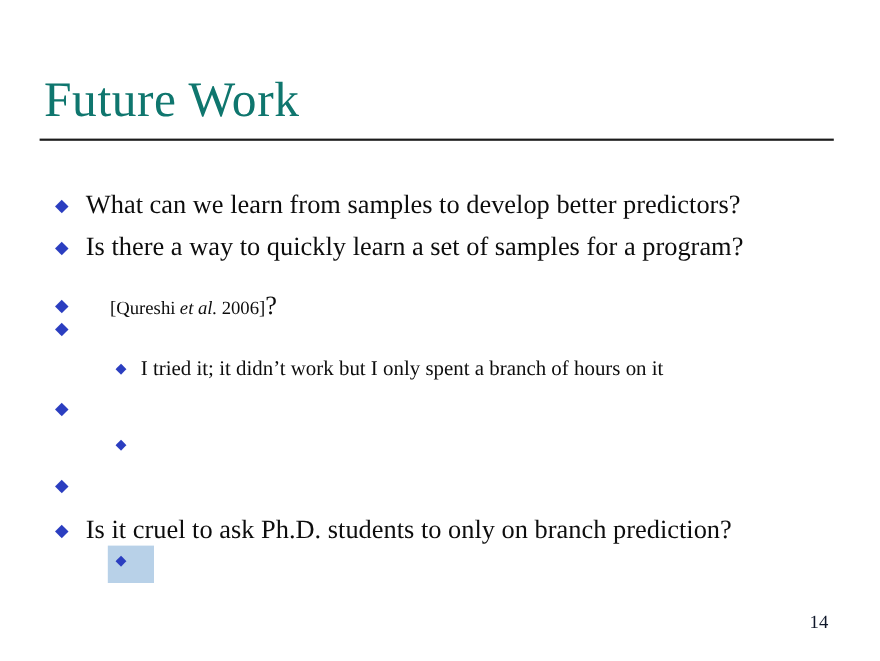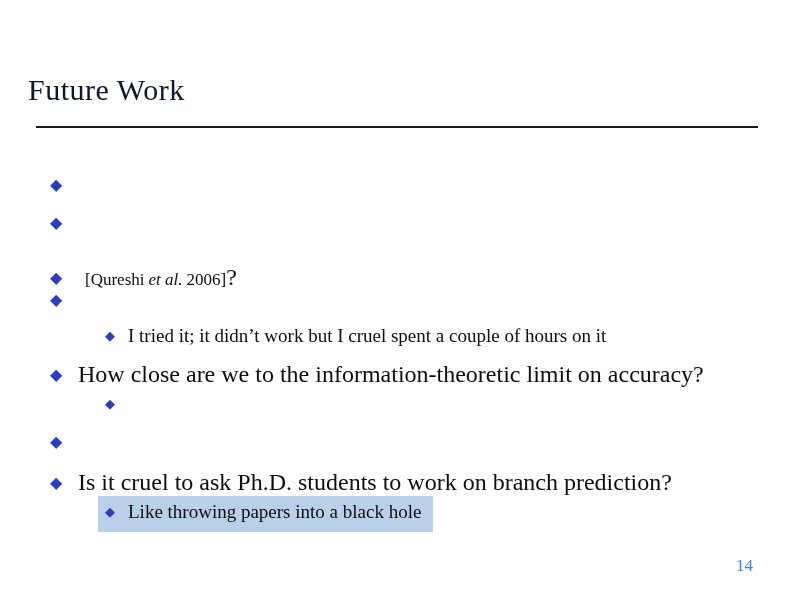--- a/index.html
+++ b/index.html
@@ -7,25 +7,25 @@
     position: relative;
     width: 800px;
     height: 601px;
     background: #ffffff;
     overflow: hidden;
     font-family: "Liberation Serif", "DejaVu Serif", serif;
     color: #0d0d0d;
   }
   .title {
     position: absolute;
-    left: 28px;
+    left: 40px;
     top: 68px;
-    font-size: 30px;
+    font-size: 45px;
     line-height: 44px;
-    color: #0f172a;
+    color: #0f766e;
     letter-spacing: 0.5px;
   }
   .rule {
     position: absolute;
     left: 36px;
     top: 126px;
     width: 722px;
     height: 2px;
     background: #1c1c1c;
   }
@@ -41,21 +41,21 @@
   .sub  { font-size: 19px; line-height: 24px; padding-left: 105px; }
   .bullet {
     flex: none;
     color: #2b3ec0;
     position: relative;
     top: -2px;
   }
   .main > .bullet { width: 28px; font-size: 16px; }
   .sub .bullet    { width: 23px; font-size: 13px; }
   .cite { font-size: 17px; }
-  .cite.open { margin-left: 7px; }
+  .cite.open { margin-left: 22px; }
   .cite.ital { margin-left: 4px; font-style: italic; }
   .cite.close { margin-left: 4px; margin-top: 16px; }
   .hl {
     display: inline-flex;
     align-items: baseline;
     background: #b8d1e8;
     padding: 4px 12px 6px 7px;
     white-space: nowrap;
   }
   .r1  { top: 172px; }
@@ -66,76 +66,76 @@
   .r6  { top: 359px; }
   .r7  { top: 394px; }
   .r8  { top: 429px; }
   .r9  { top: 467px; }
   .r10 { top: 496px; padding-left: 98px; }
   .page-number {
     position: absolute;
     left: 736px;
     top: 556px;
     font-size: 17px;
-    color: #3b82f6;
+    color: #0f172a;
   }
 </style>
 </head>
 <body>
 
 <div class="slide">
 
   <div class="title">Future Work</div>
   <div class="rule"></div>
 
   <div class="row main r1">
     <span class="bullet">◆</span>
+    <span>What can we learn from samples to develop better predictors?</span>
   </div>
 
   <div class="row main r2">
     <span class="bullet">◆</span>
+    <span>Is there a way to quickly learn a set of samples for a program?</span>
   </div>
 
   <div class="row main r3">
     <span class="bullet">◆</span>
     <span class="cite open">[Qureshi</span>
     <span class="cite ital">et al.</span>
     <span class="cite close">2006]</span>
     <span>?</span>
   </div>
 
   <div class="row main r4">
     <span class="bullet">◆</span>
   </div>
 
   <div class="row sub r5">
     <span class="bullet">◆</span>
-    <span>I tried it; it didn’t work but I cruel spent a couple of hours on it</span>
+    <span>I tried it; it didn’t work but I only spent a branch of hours on it</span>
   </div>
 
   <div class="row main r6">
     <span class="bullet">◆</span>
-    <span>How close are we to the information-theoretic limit on accuracy?</span>
   </div>
 
   <div class="row sub r7">
     <span class="bullet">◆</span>
   </div>
 
   <div class="row main r8">
     <span class="bullet">◆</span>
   </div>
 
   <div class="row main r9">
     <span class="bullet">◆</span>
-    <span>Is it cruel to ask Ph.D. students to work on branch prediction?</span>
+    <span>Is it cruel to ask Ph.D. students to only on branch prediction?</span>
   </div>
 
   <div class="row sub r10">
     <span class="hl">
       <span class="bullet">◆</span>
-      <span>Like throwing papers into a black hole</span>
     </span>
   </div>
 
   <div class="page-number">14</div>
 
 </div>
 
 </body></html>

